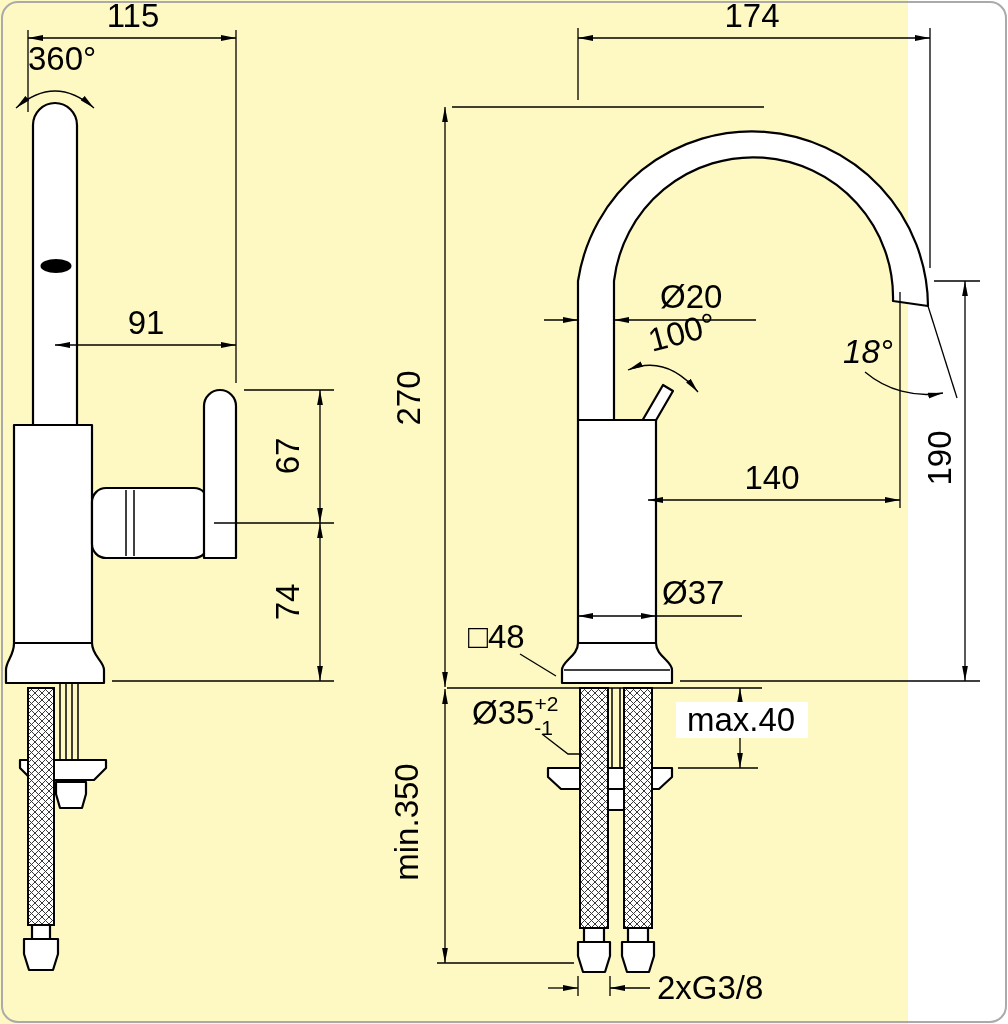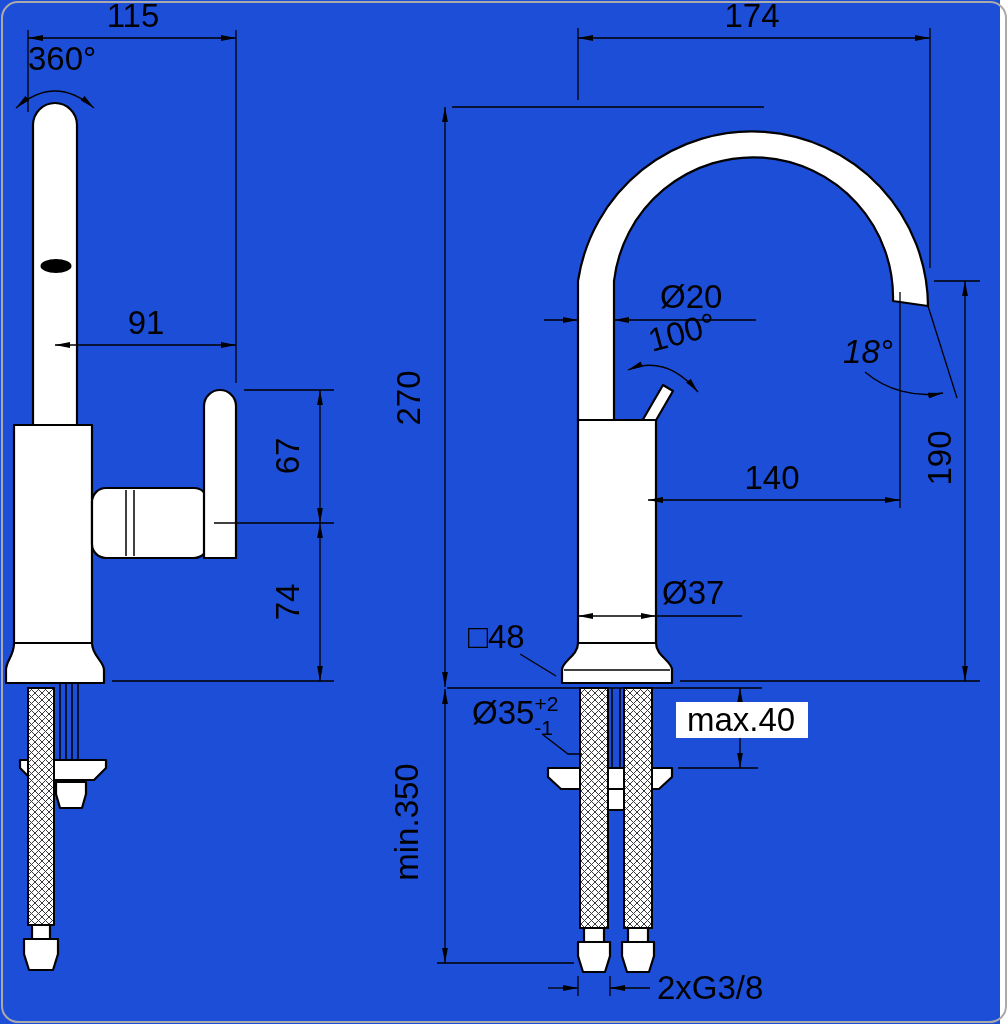--- a/index.html
+++ b/index.html
@@ -1,16 +1,16 @@
 <!DOCTYPE html>
 <html><head>
 <meta charset="utf-8">
 <style>
   html,body{margin:0;padding:0;background:#ffffff;}
-  .stage{width:1000px;height:1024px;position:relative;background:#1d4ed8;}
+  .stage{width:908px;height:1024px;position:relative;background:#fef9c3;}
   svg{display:block;}
   .part{stroke:#000;stroke-width:2.2;fill:#fff;stroke-linejoin:round;stroke-linecap:round;}
   .inner{stroke:#000;stroke-width:1.5;fill:none;}
   .dimline{stroke:#000;stroke-width:1.3;fill:none;}
   .lbl{font-family:"Liberation Sans", sans-serif;font-size:33px;fill:#000;}
   .small{font-size:21px;}
   .it{font-style:italic;}
   .frame{fill:none;stroke:#aaaaaa;stroke-width:2;}
 </style>
 </head>

